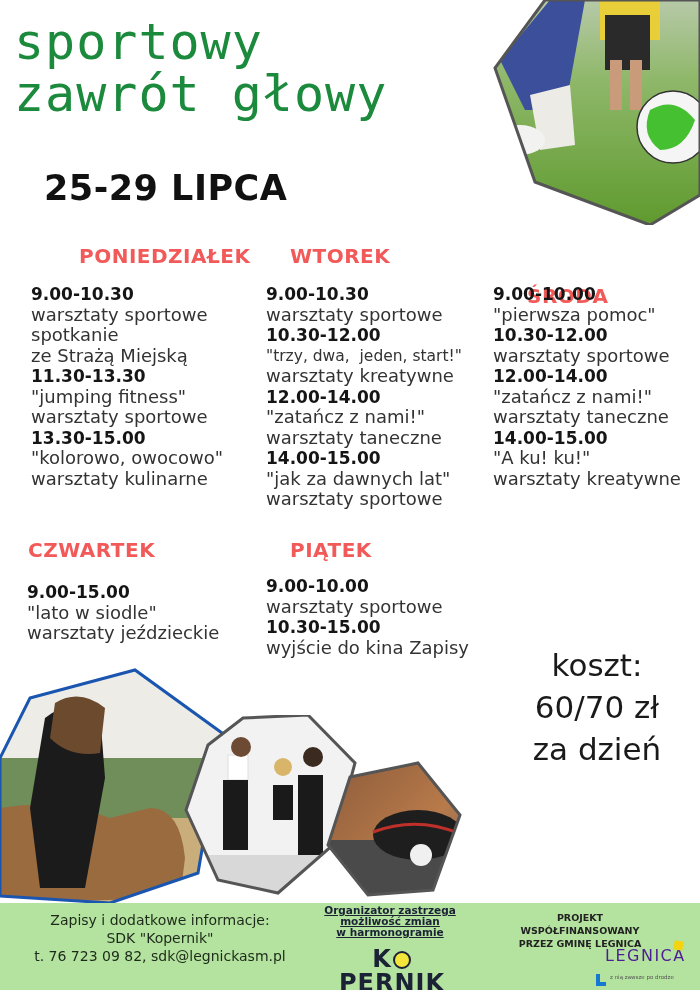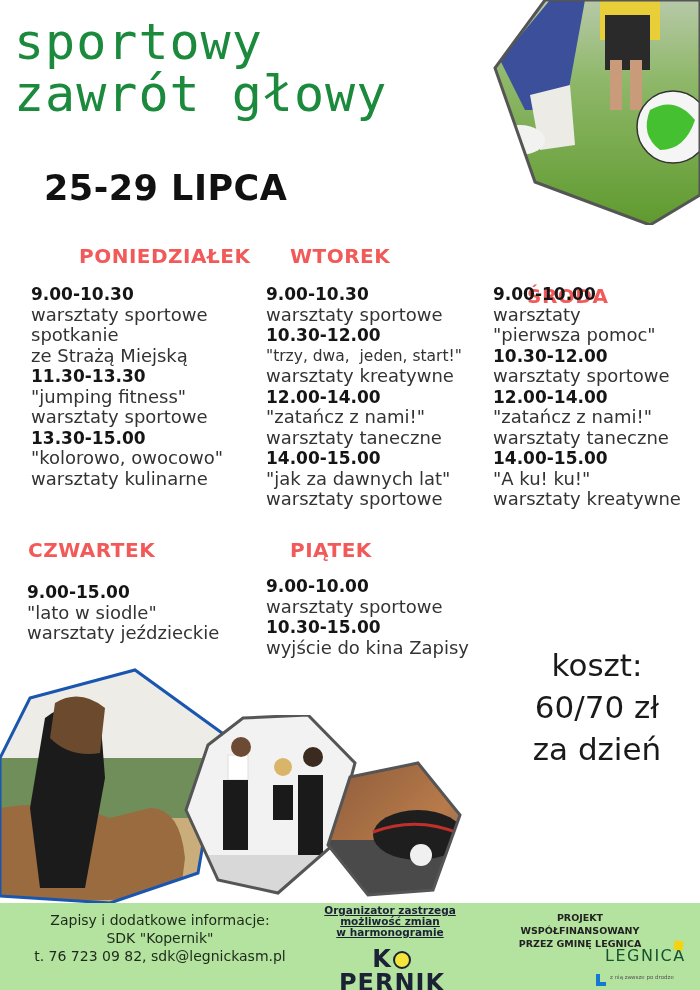--- a/index.html
+++ b/index.html
@@ -65,21 +65,21 @@
     background: #f3e53a; vertical-align: -2px; margin: 0 1px;
     border: 2px solid #1b2236;
   }
   .project {
     position: absolute; left: 505px; top: 8px; width: 150px; text-align: center;
     font-family: "DejaVu Sans", sans-serif; font-weight: bold; font-size: 9.5px; line-height: 13px; color: #222;
   }
   .legnica-logo { position: absolute; left: 590px; top: 43px; width: 110px; height: 44px; }
   .legnica-word {
     position: absolute; left: 15px; top: 0; font-family: "DejaVu Sans", sans-serif;
-    font-size: 16px; color: #14532d; letter-spacing: 1.5px;
+    font-size: 16px; color: #4c1d95; letter-spacing: 1.5px;
   }
   .legnica-sq { position: absolute; left: 84px; top: -5px; width: 9px; height: 9px; background: #f5d40d; transform: rotate(10deg); }
   .legnica-l {
     position: absolute; left: 6px; top: 28px; width: 10px; height: 12px;
     border-left: 4px solid #1679d1; border-bottom: 4px solid #1679d1;
   }
   .legnica-tag {
     position: absolute; left: 20px; top: 28px; font-family: "DejaVu Sans", sans-serif;
     font-size: 5.5px; color: #555;
   }
@@ -153,21 +153,20 @@
   <div class="slot-time">14.00-15.00</div>
   <div class="slot-line">"jak za dawnych lat"</div>
   <div class="slot-line">warsztaty sportowe</div>
 </div>
 
 <div class="day" style="left:527px; top:244px;margin-top:40px;">
   <div class="day-name">ŚRODA</div>
 </div>
 <div class="day" style="left:493px; top:284px;">
   <div class="slot-time">9.00-10.00</div>
-  <div class="slot-line">warsztaty</div>
   <div class="slot-line">"pierwsza pomoc"</div>
   <div class="slot-time">10.30-12.00</div>
   <div class="slot-line">warsztaty sportowe</div>
   <div class="slot-time">12.00-14.00</div>
   <div class="slot-line">"zatańcz z nami!"</div>
   <div class="slot-line">warsztaty taneczne</div>
   <div class="slot-time">14.00-15.00</div>
   <div class="slot-line">"A ku! ku!"</div>
   <div class="slot-line">warsztaty kreatywne</div>
 </div>

